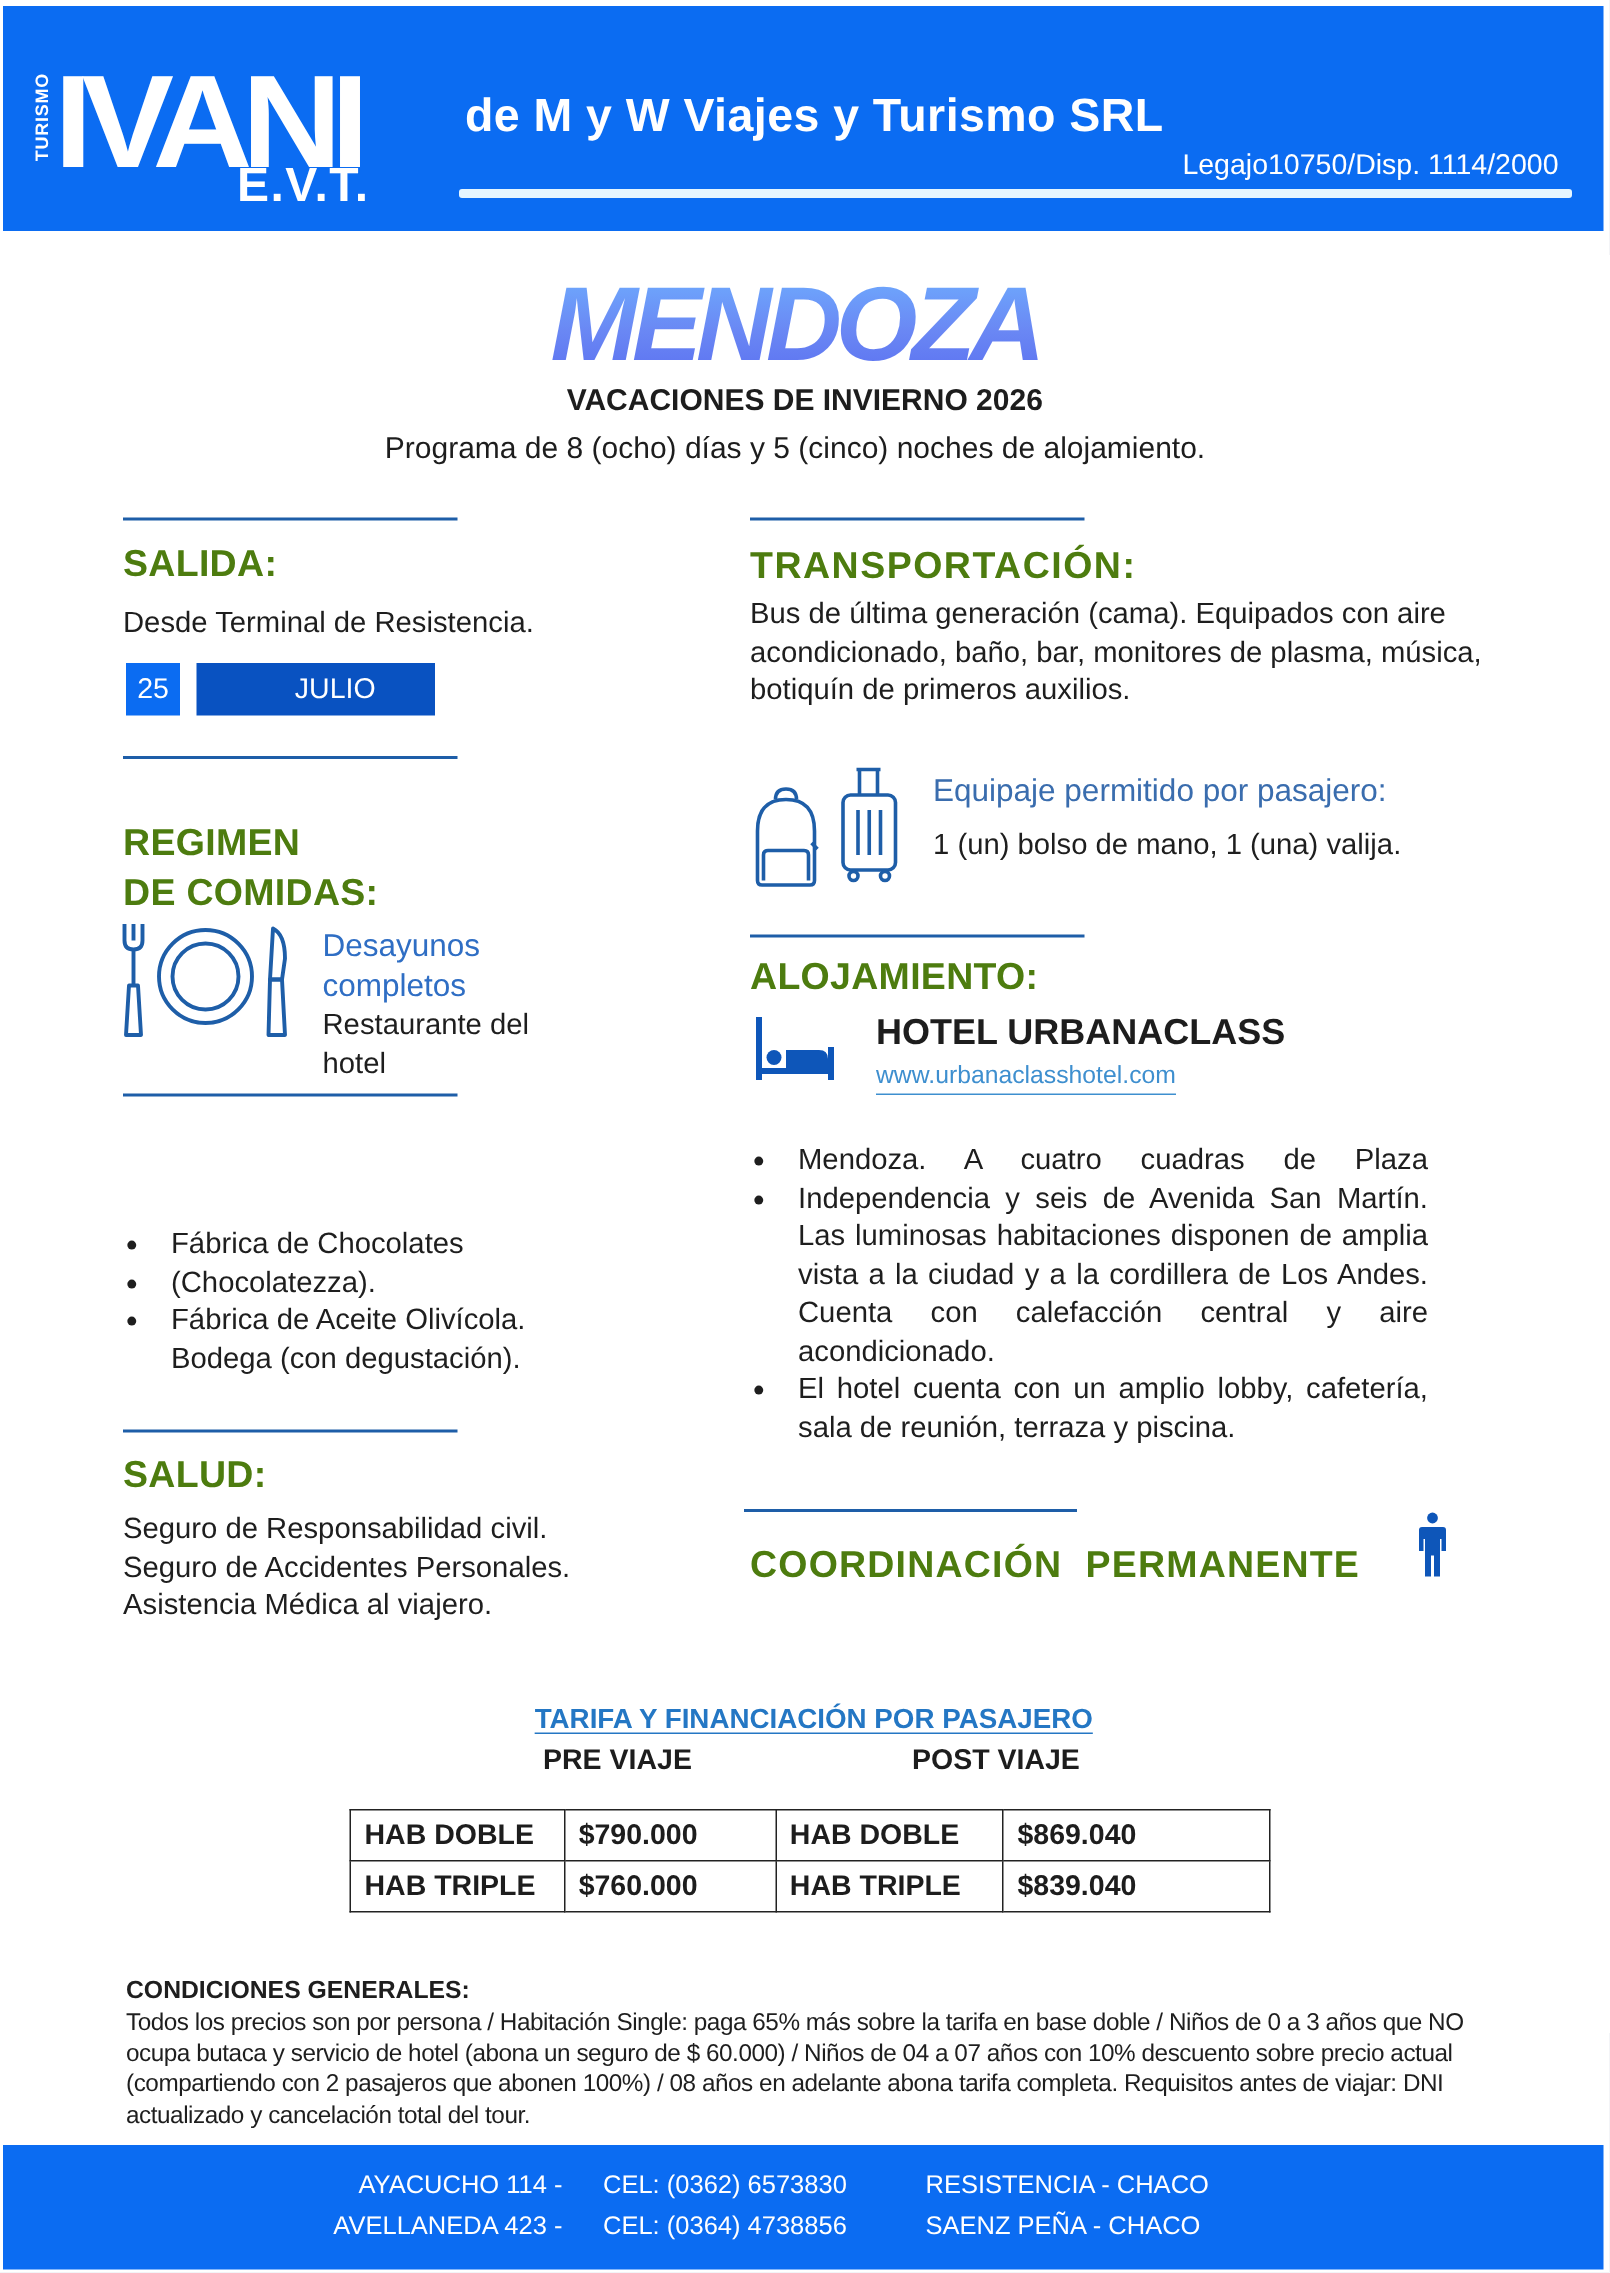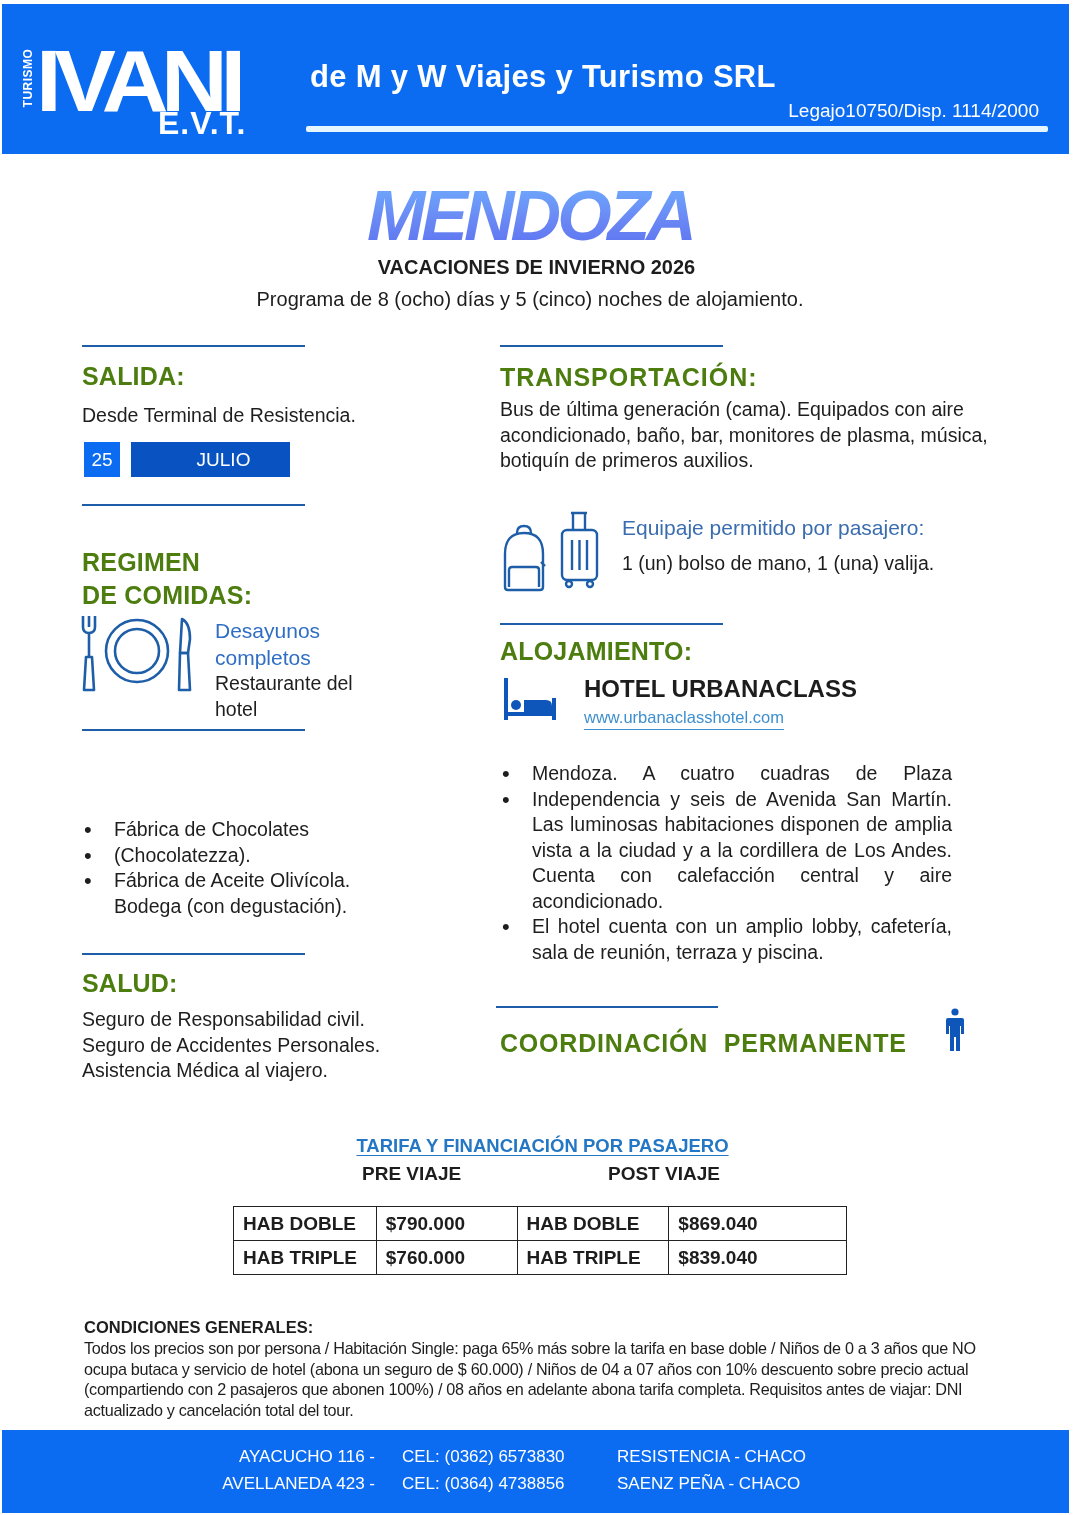--- a/index.html
+++ b/index.html
@@ -210,21 +210,21 @@
       <td>$839.040</td>
     </tr>
   </tbody>
     </table>
 
   <div class="cond-title">CONDICIONES GENERALES:</div>
   <div class="cond-text">Todos los precios son por persona / Habitación Single: paga 65% más sobre la tarifa en base doble / Niños de 0 a 3 años que NO ocupa butaca y servicio de hotel (abona un seguro de $ 60.000) / Niños de 04 a 07 años con 10% descuento sobre precio actual (compartiendo con 2 pasajeros que abonen 100%) / 08 años en adelante abona tarifa completa. Requisitos antes de viajar: DNI actualizado y cancelación total del tour.</div>
 
   <div class="footer">
     <div class="fcol" style="right:694px; top:13px; text-align:right;">
-      <div>AYACUCHO 116 -</div>
+      <div>AYACUCHO 114 -</div>
       <div>AVELLANEDA 423 -</div>
     </div>
     <div class="fcol" style="left:400px; top:13px;">
       <div>CEL: (0362) 6573830</div>
       <div>CEL: (0364) 4738856</div>
     </div>
     <div class="fcol" style="left:615px; top:13px;">
       <div>RESISTENCIA - CHACO</div>
       <div>SAENZ PEÑA - CHACO</div>
     </div>

